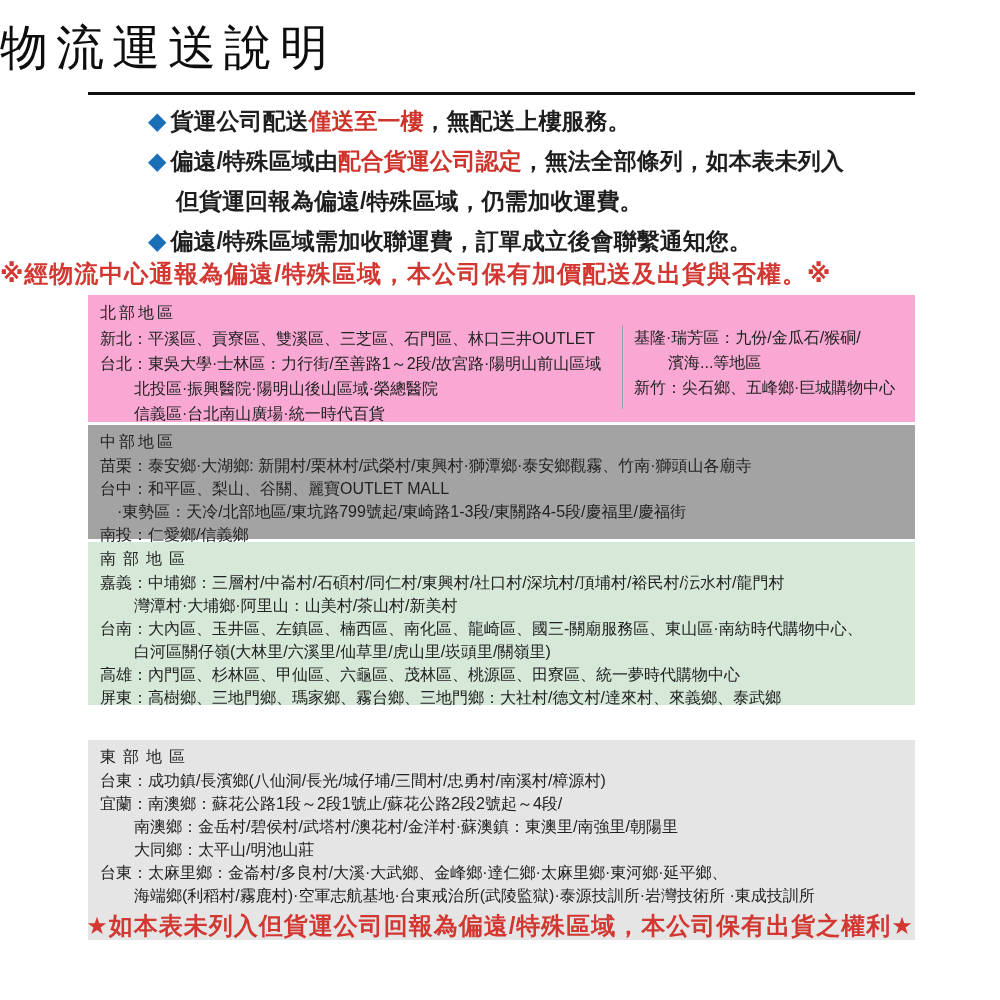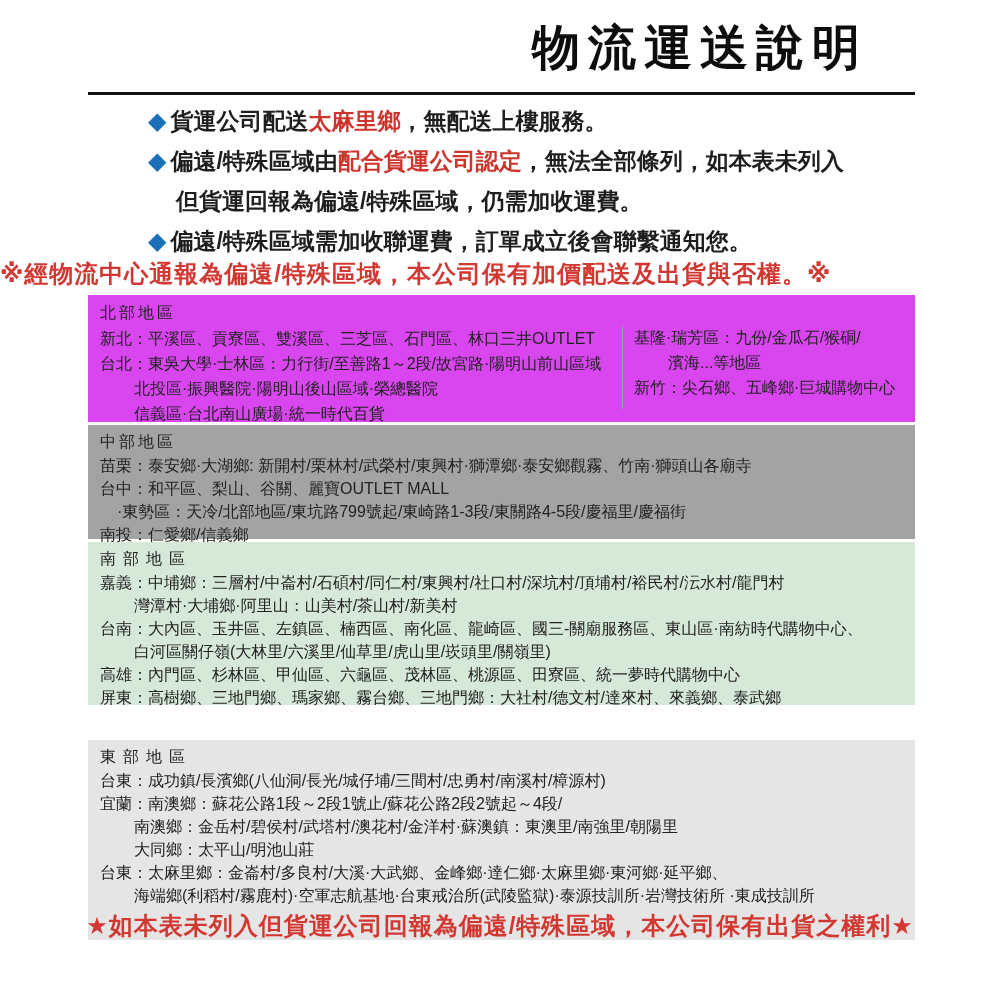--- a/index.html
+++ b/index.html
@@ -2,22 +2,22 @@
 <html><head>
 <meta charset="utf-8">
 <style>
   html,body{margin:0;padding:0;}
   body{
     width:1000px;height:1000px;background:#ffffff;position:relative;
     font-family:"Liberation Sans","DejaVu Sans",sans-serif;
     color:#1c1c1c;overflow:hidden;
   }
   .title{
-    position:absolute;top:16px;left:0;width:868px;text-align:right;
-    font-size:48px;font-weight:bold;letter-spacing:8px;color:#0d0d0d;margin:0;
+    position:absolute;top:16px;left:0;width:868px;text-align:left;
+    font-size:48px;font-weight:normal;letter-spacing:8px;color:#0d0d0d;margin:0;
   }
   .title-rule{
     position:absolute;top:92px;left:88px;width:827px;height:3px;background:#111;
   }
   .intro{
     position:absolute;top:106px;left:148px;width:790px;
     font-size:23px;font-weight:600;line-height:30px;color:#1e1e1e;
   }
   .bullet-line{display:flex;align-items:flex-start;margin-bottom:10px;}
   .diamond{color:#1b6fb8;font-size:24px;margin-right:4px;line-height:30px;}
@@ -26,21 +26,21 @@
   .warning-top{
     position:absolute;top:258px;left:0;width:1000px;text-align:left;
     font-size:24px;font-weight:bold;color:#d23831;letter-spacing:1px;
   }
   .region{
     position:absolute;left:88px;width:827px;box-sizing:border-box;
     padding:5px 10px 0 12px;font-size:16px;color:#222;
   }
   .region .hdr{letter-spacing:3px;margin:0 0 1px 0;font-weight:normal;}
   .hdr-wide{letter-spacing:7px !important;}
-  #region-north{top:295px;height:127px;background:#d946ef;line-height:25px;}
+  #region-north{top:295px;height:127px;background:#f9a8d4;line-height:25px;}
   #region-central{top:425px;height:114px;background:#a3a3a3;line-height:23px;}
   #region-south{top:542px;height:163px;background:#d6e8d8;line-height:23px;}
   #region-east{top:740px;height:200px;background:#e5e5e5;line-height:23px;}
   .ind{padding-left:34px;}
   .ind-s{padding-left:17px;}
   .north-left{width:525px;}
   .north-right{
     position:absolute;left:534px;top:30px;height:84px;
     border-left:1px solid #97a4ac;padding-left:11px;
   }
@@ -51,21 +51,21 @@
 </style>
 </head>
 <body>
 
 <h1 class="title">物流運送說明</h1>
 <div class="title-rule"></div>
 
 <div class="intro">
   <div class="bullet-line">
     <span class="diamond">◆</span>
-    <span><span>貨運公司配送</span><span class="red">太麻里鄉</span><span>，無配送上樓服務。</span></span>
+    <span><span>貨運公司配送</span><span class="red">僅送至一樓</span><span>，無配送上樓服務。</span></span>
   </div>
   <div class="bullet-line">
     <span class="diamond">◆</span>
     <span><span>偏遠/特殊區域由</span><span class="red">配合貨運公司認定</span><span>，無法全部條列，如本表未列入</span></span>
   </div>
   <div class="cont-line">但貨運回報為偏遠/特殊區域，仍需加收運費。</div>
   <div class="bullet-line">
     <span class="diamond">◆</span>
     <span>偏遠/特殊區域需加收聯運費，訂單成立後會聯繫通知您。</span>
   </div>

